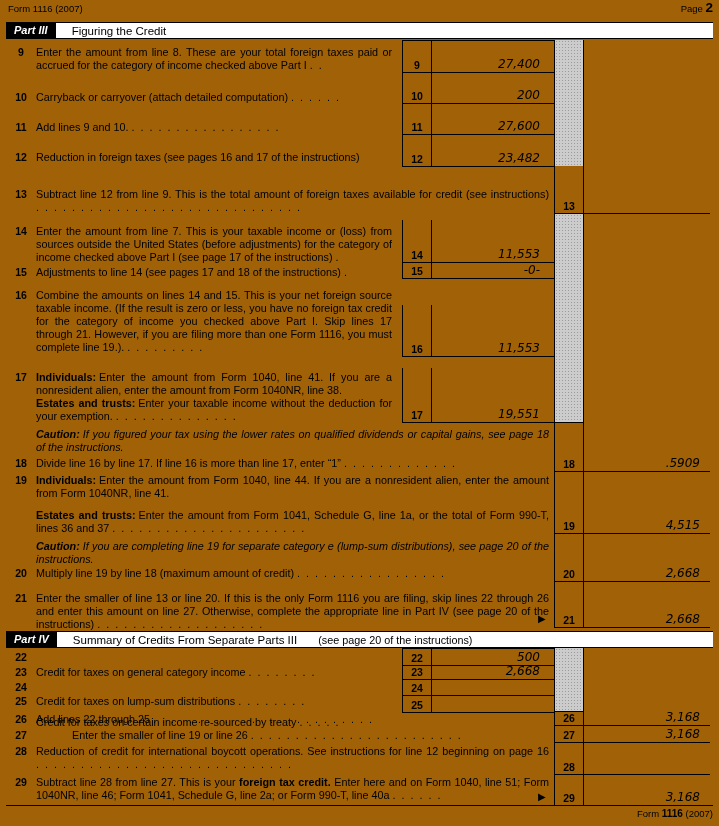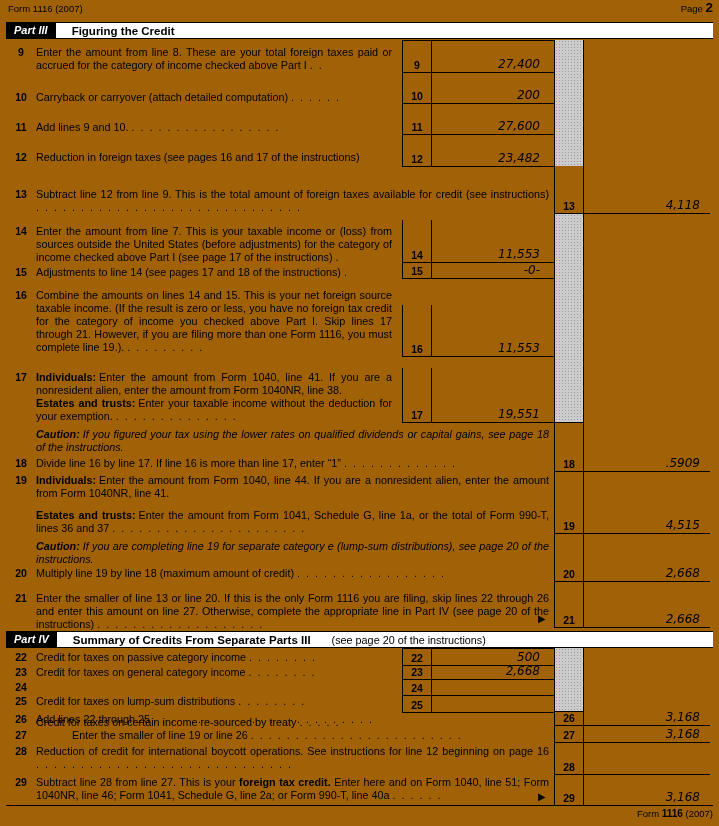--- a/index.html
+++ b/index.html
@@ -6,21 +6,21 @@
   .pg{position:relative;width:719px;height:826px;background:#a16207;color:#000;
       font-family:"Liberation Sans","DejaVu Sans",sans-serif;font-size:10.8px;overflow:hidden;}
   *{box-sizing:border-box;}
   .abs{position:absolute;}
   .hdr-form{left:8px;top:3px;font-size:9.5px;}
   .hdr-page{right:6px;top:0;font-size:9.5px;}
   .hdr-page b{font-size:13.5px;font-weight:bold;}
   .bar{left:6px;width:707px;height:17px;display:flex;align-items:center;
        border-top:1px solid #000;border-bottom:1px solid #000;background:#fff;}
   .tag{background:#000;color:#fff;font-weight:bold;font-size:11px;padding:1px 8px 2px 8px;font-style:italic;}
-  .bartitle{margin-left:16px;font-weight:bold;font-size:11.5px;}
+  .bartitle{margin-left:16px;font-weight:normal;font-size:11.5px;}
   .barnote{margin-left:5px;font-size:10.8px;font-weight:normal;padding-left:16px;}
   .lnum{width:26px;text-align:center;font-weight:bold;font-size:10.5px;}
   .desc{left:36px;line-height:13px;text-align:justify;}
   .narrow{width:356px;}
   .wide{width:513px;}
   .lbl{font-weight:bold;margin-right:3px;}
   .dots{letter-spacing:1.5px;white-space:nowrap;}
   .caution{font-style:italic;}
   .caution .lbl{font-style:italic;}
   .val{font-style:italic;font-size:12px;font-family:"DejaVu Sans",sans-serif;}
@@ -106,21 +106,20 @@
   <div class="abs desc wide" style="top:592px;"><span>Enter the smaller of line 13 or line 20. If this is the only Form 1116 you are filing, skip lines 22 through 26 and enter this amount on line 27. Otherwise, complete the appropriate line in Part IV (see page 20 of the instructions)</span> <span class="dots">. . . . . . . . . . . . . . . . . . .</span></div>
   <div class="abs arrow" style="left:538px;top:613px;">▶</div>
 
   <div class="abs bar" style="top:631px;">
     <span class="tag">Part IV</span>
     <span class="bartitle">Summary of Credits From Separate Parts III</span>
     <span class="barnote">(see page 20 of the instructions)</span>
   </div>
 
   <div class="abs lnum" style="top:651px;left:8px;">22</div>
-  <div class="abs desc narrow" style="top:651px;"><span>Credit for taxes on passive category income</span> <span class="dots">. . . . . . . .</span></div>
 
   <div class="abs lnum" style="top:666px;left:8px;">23</div>
   <div class="abs desc narrow" style="top:666px;"><span>Credit for taxes on general category income</span> <span class="dots">. . . . . . . .</span></div>
 
   <div class="abs lnum" style="top:681px;left:8px;">24</div>
   <div class="abs desc narrow" style="top:716px;"><span>Credit for taxes on certain income re-sourced by treaty</span> <span class="dots">. . . . .</span></div>
 
   <div class="abs lnum" style="top:695px;left:8px;">25</div>
   <div class="abs desc narrow" style="top:695px;"><span>Credit for taxes on lump-sum distributions</span> <span class="dots">. . . . . . . .</span></div>
 
@@ -223,23 +222,20 @@
         </div>
     </div>
   </div>
 
   <div class="abs shade" style="top:40px;height:126px;"></div>
   <div class="abs shade" style="top:214px;height:209px;border-bottom:1px solid #000;"></div>
   <div class="abs shade" style="top:648px;height:64px;border-bottom:1px solid #000;"></div>
 
   <div class="abs rcell" style="top:166px;height:48px;">
     <div class="rnum">13</div>
-    <div class="rval">
-        <span class="val">4,118</span>
-      </div>
   </div>
   <div class="abs rcell" style="top:423px;height:49px;">
     <div class="rnum">18</div>
     <div class="rval">
         <span class="val">.5909</span>
       </div>
   </div>
   <div class="abs rcell" style="top:472px;height:62px;">
     <div class="rnum">19</div>
     <div class="rval">

